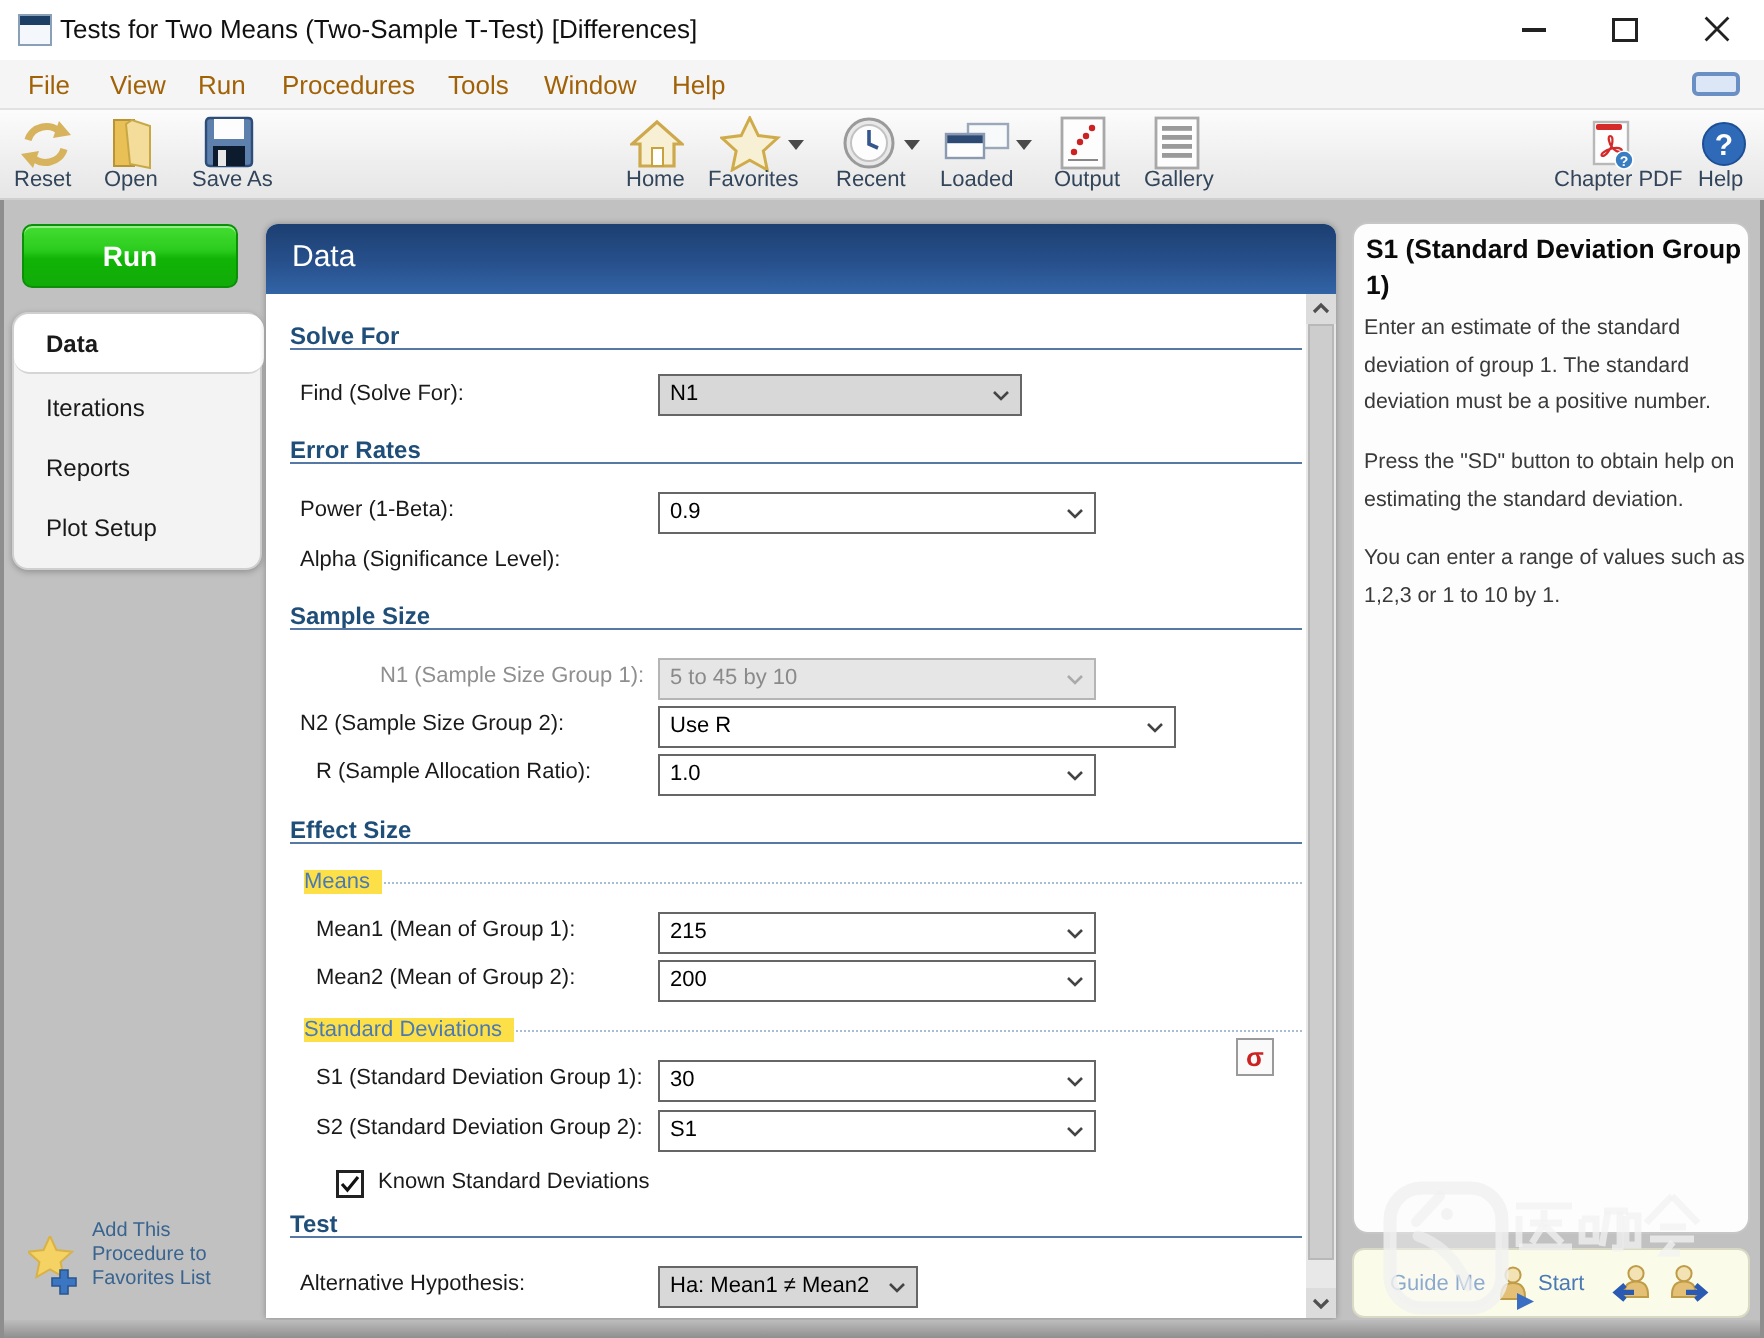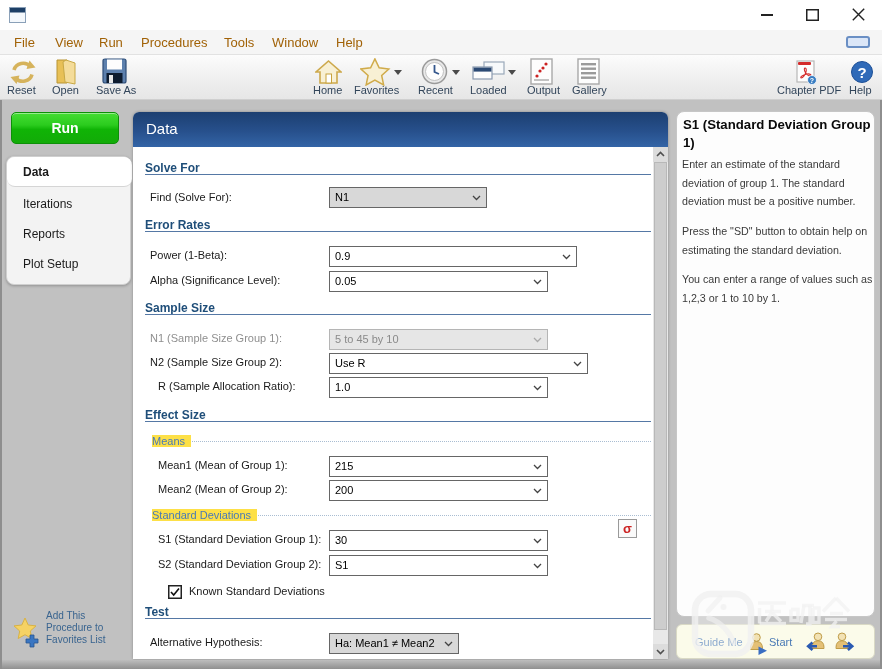--- a/index.html
+++ b/index.html
@@ -32,21 +32,21 @@
 
 #mainpanel{left:133px;top:112px;width:535px;height:547px;background:#fff;border-radius:6px 6px 0 0;box-shadow:0 0 3px rgba(0,0,0,.3);}
 #mainhdr{position:absolute;left:0;top:0;width:535px;height:35px;background:linear-gradient(180deg,#1c3f71 0%,#27508c 55%,#3364a6 100%);border-radius:6px 6px 0 0;}
 #mainhdr span{position:absolute;left:13px;top:8px;color:#fff;font-size:15px;}
 #content{position:absolute;left:0;top:35px;width:519px;height:512px;background:#fff;overflow:hidden;}
 .sech{position:absolute;left:12px;font-size:12px;font-weight:bold;color:#1f4e79;}
 .secline{position:absolute;left:12px;width:506px;height:0;border-top:1px solid #5578a5;}
 .subh{position:absolute;left:19px;font-size:11px;color:#4a7ab5;background:#fde047;padding-right:6px;z-index:2;}
 .subline{position:absolute;left:19px;width:499px;border-top:1px dotted #a9bdd2;}
 .lbl{position:absolute;font-size:11px;color:#1a1a1a;white-space:nowrap;}
-.lbl.dis{color:#8f8f8f;}
+.lbl.dis{color:#8f8f8f;margin-left:40px;}
 .dd{position:absolute;height:21px;background:#fff;border:1px solid #666;font-size:11px;color:#000;line-height:19px;padding-left:5px;}
 .dd.sel{background:#d8d8d8;}
 .dd.dis{background:#e6e6e6;border-color:#b5b5b5;color:#8a8a8a;}
 .chev{position:absolute;right:6px;top:7px;width:8px;height:5px;}
 .chev svg{display:block;}
 
 #sb{position:absolute;left:520px;top:35px;width:15px;height:512px;background:#e8e8e8;}
 .sbarrow{position:absolute;left:0;width:15px;height:15px;background:#dcdcdc;}
 #sbthumb{position:absolute;left:1px;top:15px;width:13px;height:468px;background:#cdcdcd;border:1px solid #b8b8b8;}
 
@@ -61,20 +61,21 @@
 </style>
 </head>
 <body>
 <div id="win">
 
   <div class="abs" id="titlebar">
     <svg class="abs" style="left:9px;top:7px" width="17" height="16" viewBox="0 0 17 16">
       <rect x="0.5" y="0.5" width="16" height="15" fill="#f4f8fc" stroke="#8aa0b8"></rect>
       <rect x="1" y="1" width="15" height="4.5" fill="#1d3f66"></rect>
     </svg>
+    <div class="abs" id="title">Tests for Two Means (Two-Sample T-Test) [Differences]</div>
     <svg class="abs" style="left:761px;top:14px" width="12" height="2" viewBox="0 0 12 2">
         <rect width="12" height="2" fill="#222"></rect>
       </svg>
     <svg class="abs" style="left:806px;top:9px" width="13" height="12" viewBox="0 0 13 12">
         <rect x="0.75" y="0.75" width="11.5" height="10.5" fill="none" stroke="#222" stroke-width="1.5"></rect>
       </svg>
     <svg class="abs" style="left:852px;top:8px" width="13" height="13" viewBox="0 0 13 13">
         <path d="M0.8,0.8 L12.2,12.2 M12.2,0.8 L0.8,12.2" stroke="#222" stroke-width="1.4"></path>
       </svg>
   </div>
@@ -198,39 +199,34 @@
   </div>
 
   <div class="abs" id="mainpanel">
     <div id="mainhdr">
         <span>Data</span>
       </div>
     <div id="content">
       <div class="sech" style="top:14px">Solve For</div>
       <div class="secline" style="top:27px"></div>
       <div class="lbl" style="left:17px;top:44px">Find (Solve For):</div>
-      <div class="dd sel" style="left:196px;top:40px;width:158px">N1<span class="chev">
+      <div class="dd sel" style="left:196px;top:40px;width:182px">N1<span class="chev">
             <svg width="9" height="6">
               <path d="M1,1 L4.5,4.5 L8,1" fill="none" stroke="#444" stroke-width="1.3"></path>
             </svg>
           </span></div>
       <div class="sech" style="top:71px">Error Rates</div>
       <div class="secline" style="top:84px"></div>
       <div class="lbl" style="left:17px;top:102px">Power (1-Beta):</div>
-      <div class="dd" style="left:196px;top:99px;width:248px">0.9<span class="chev">
+      <div class="dd" style="left:196px;top:99px;width:219px">0.9<span class="chev">
             <svg width="9" height="6">
               <path d="M1,1 L4.5,4.5 L8,1" fill="none" stroke="#444" stroke-width="1.3"></path>
             </svg>
           </span></div>
       <div class="lbl" style="left:17px;top:127px">Alpha (Significance Level):</div>
-      <div class="dd" style="left:196px;top:124px;width:219px">0.05<span class="chev">
-            <svg width="9" height="6">
-              <path d="M1,1 L4.5,4.5 L8,1" fill="none" stroke="#444" stroke-width="1.3"></path>
-            </svg>
-          </span></div>
       <div class="sech" style="top:154px">Sample Size</div>
       <div class="secline" style="top:167px"></div>
       <div class="lbl dis" style="left:17px;top:185px">N1 (Sample Size Group 1):</div>
       <div class="dd dis" style="left:196px;top:182px;width:219px">5 to 45 by 10<span class="chev">
             <svg width="9" height="6">
               <path d="M1,1 L4.5,4.5 L8,1" fill="none" stroke="#aaa" stroke-width="1.3"></path>
             </svg>
           </span></div>
       <div class="lbl" style="left:17px;top:209px">N2 (Sample Size Group 2):</div>
       <div class="dd" style="left:196px;top:206px;width:259px">Use R<span class="chev">

